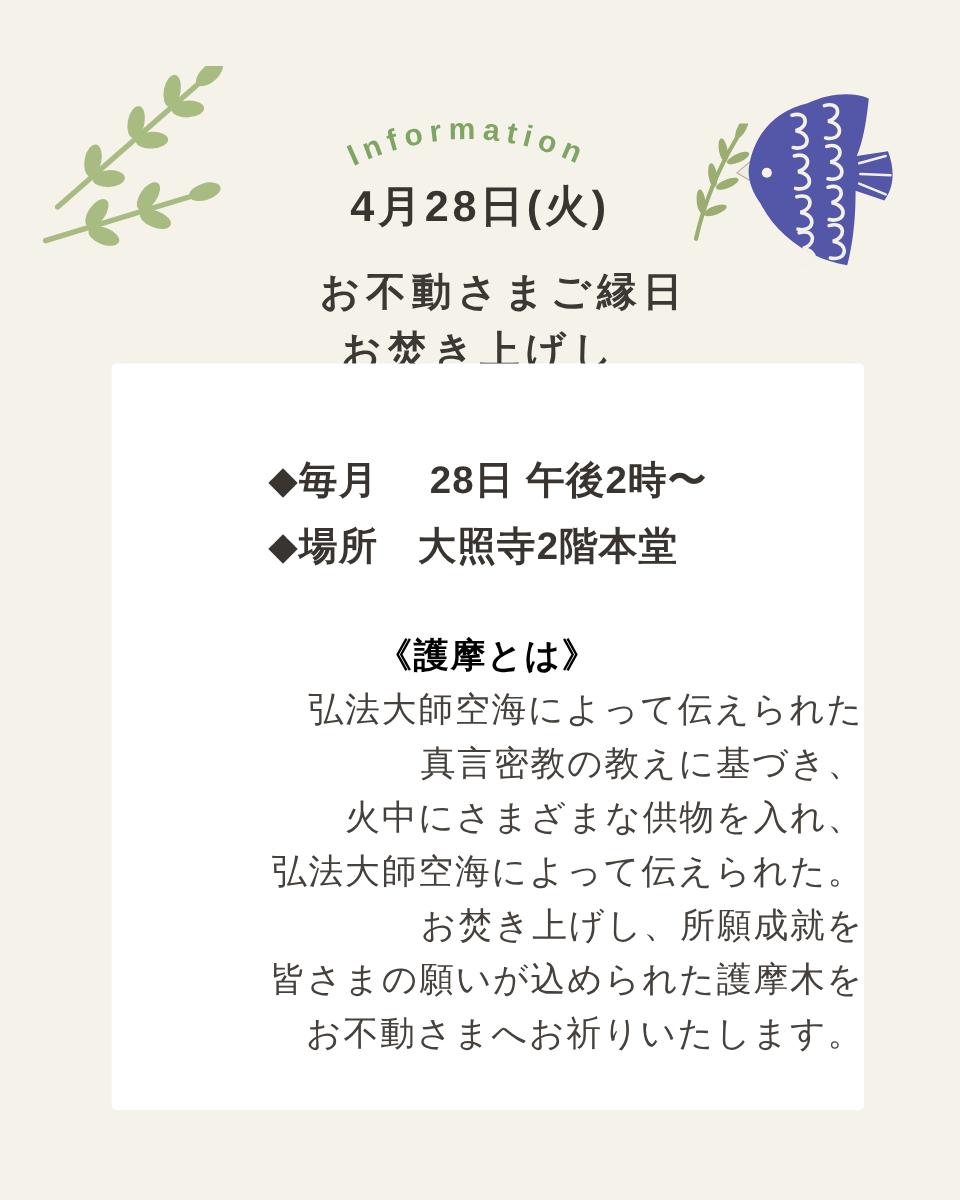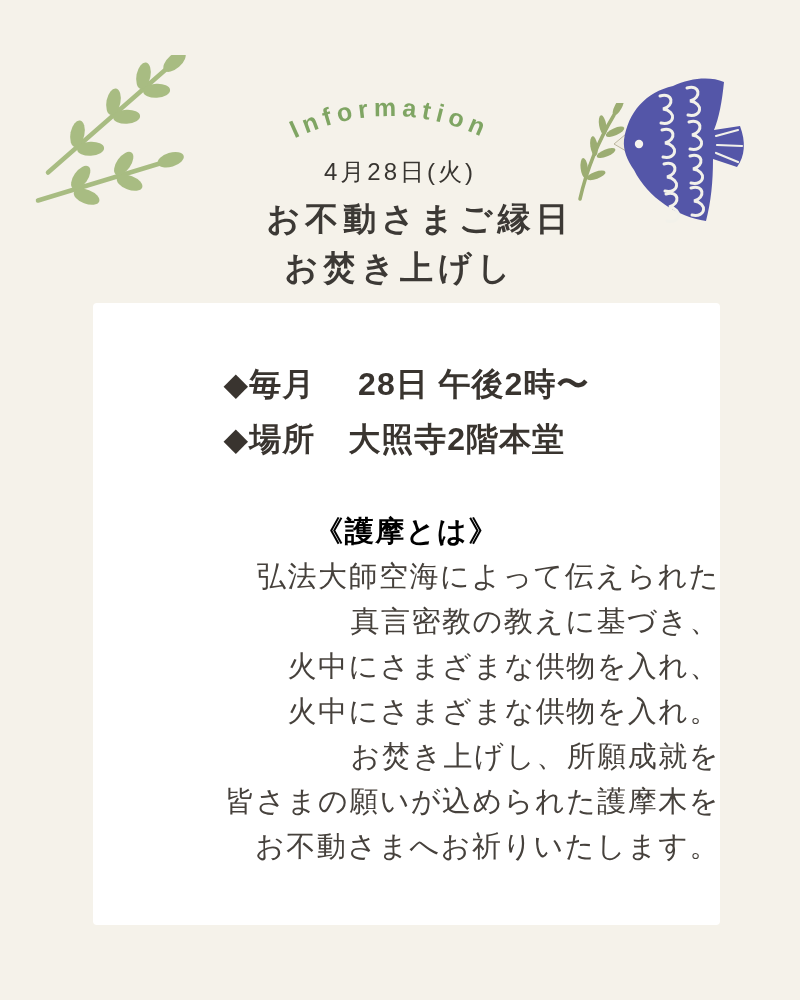--- a/index.html
+++ b/index.html
@@ -25,44 +25,44 @@
   
   .header-text {
     position: absolute;
     top: 150px;
     left: 0;
     width: 100%;
     text-align: center;
     color: #383531;
   }
   .header-date {
-    font-size: 24px;
-    font-weight: 400;
+    font-size: 36px;
+    font-weight: 700;
     letter-spacing: 3px;
     line-height: 44px;
   }
   .header-title {
     font-size: 33px;
     font-weight: 700;
     letter-spacing: 5px;
     line-height: 49px;
     color: #3c3935;
   }
-  .header-title.first { margin-top: 0; padding-left: 40px; }
+  .header-title.first { margin-top: 24px; padding-left: 40px; }
 
   
   .card {
     position: absolute;
     left: 93px;
     top: 303px;
     width: 627px;
     height: 622px;
     background: #ffffff;
     border-radius: 4px;
-    padding-top: 54px;
+    padding-top: 70px;
     text-align: center;
   }
   .bullet-block {
     display: inline-block;
     text-align: left;
     color: #39342f;
     font-size: 32px;
     font-weight: 700;
     line-height: 55px;
     letter-spacing: 1px;
@@ -171,20 +171,20 @@
   <div class="card">
     <div class="bullet-block">
       <div>◆毎月　 28日 午後2時〜</div>
       <div>◆場所　大照寺2階本堂</div>
     </div>
     <div class="goma-block">
       <div class="goma-title">《護摩とは》</div>
       <div class="goma-line">弘法大師空海によって伝えられた</div>
       <div class="goma-line">真言密教の教えに基づき、</div>
       <div class="goma-line">火中にさまざまな供物を入れ、</div>
-      <div class="goma-line">火中にさまざまな供物を入れ。</div>
+      <div class="goma-line">弘法大師空海によって伝えられた。</div>
       <div class="goma-line">お焚き上げし、所願成就を</div>
       <div class="goma-line">皆さまの願いが込められた護摩木を</div>
       <div class="goma-line">お不動さまへお祈りいたします。</div>
     </div>
   </div>
 
 </div>
 
 </body></html>

